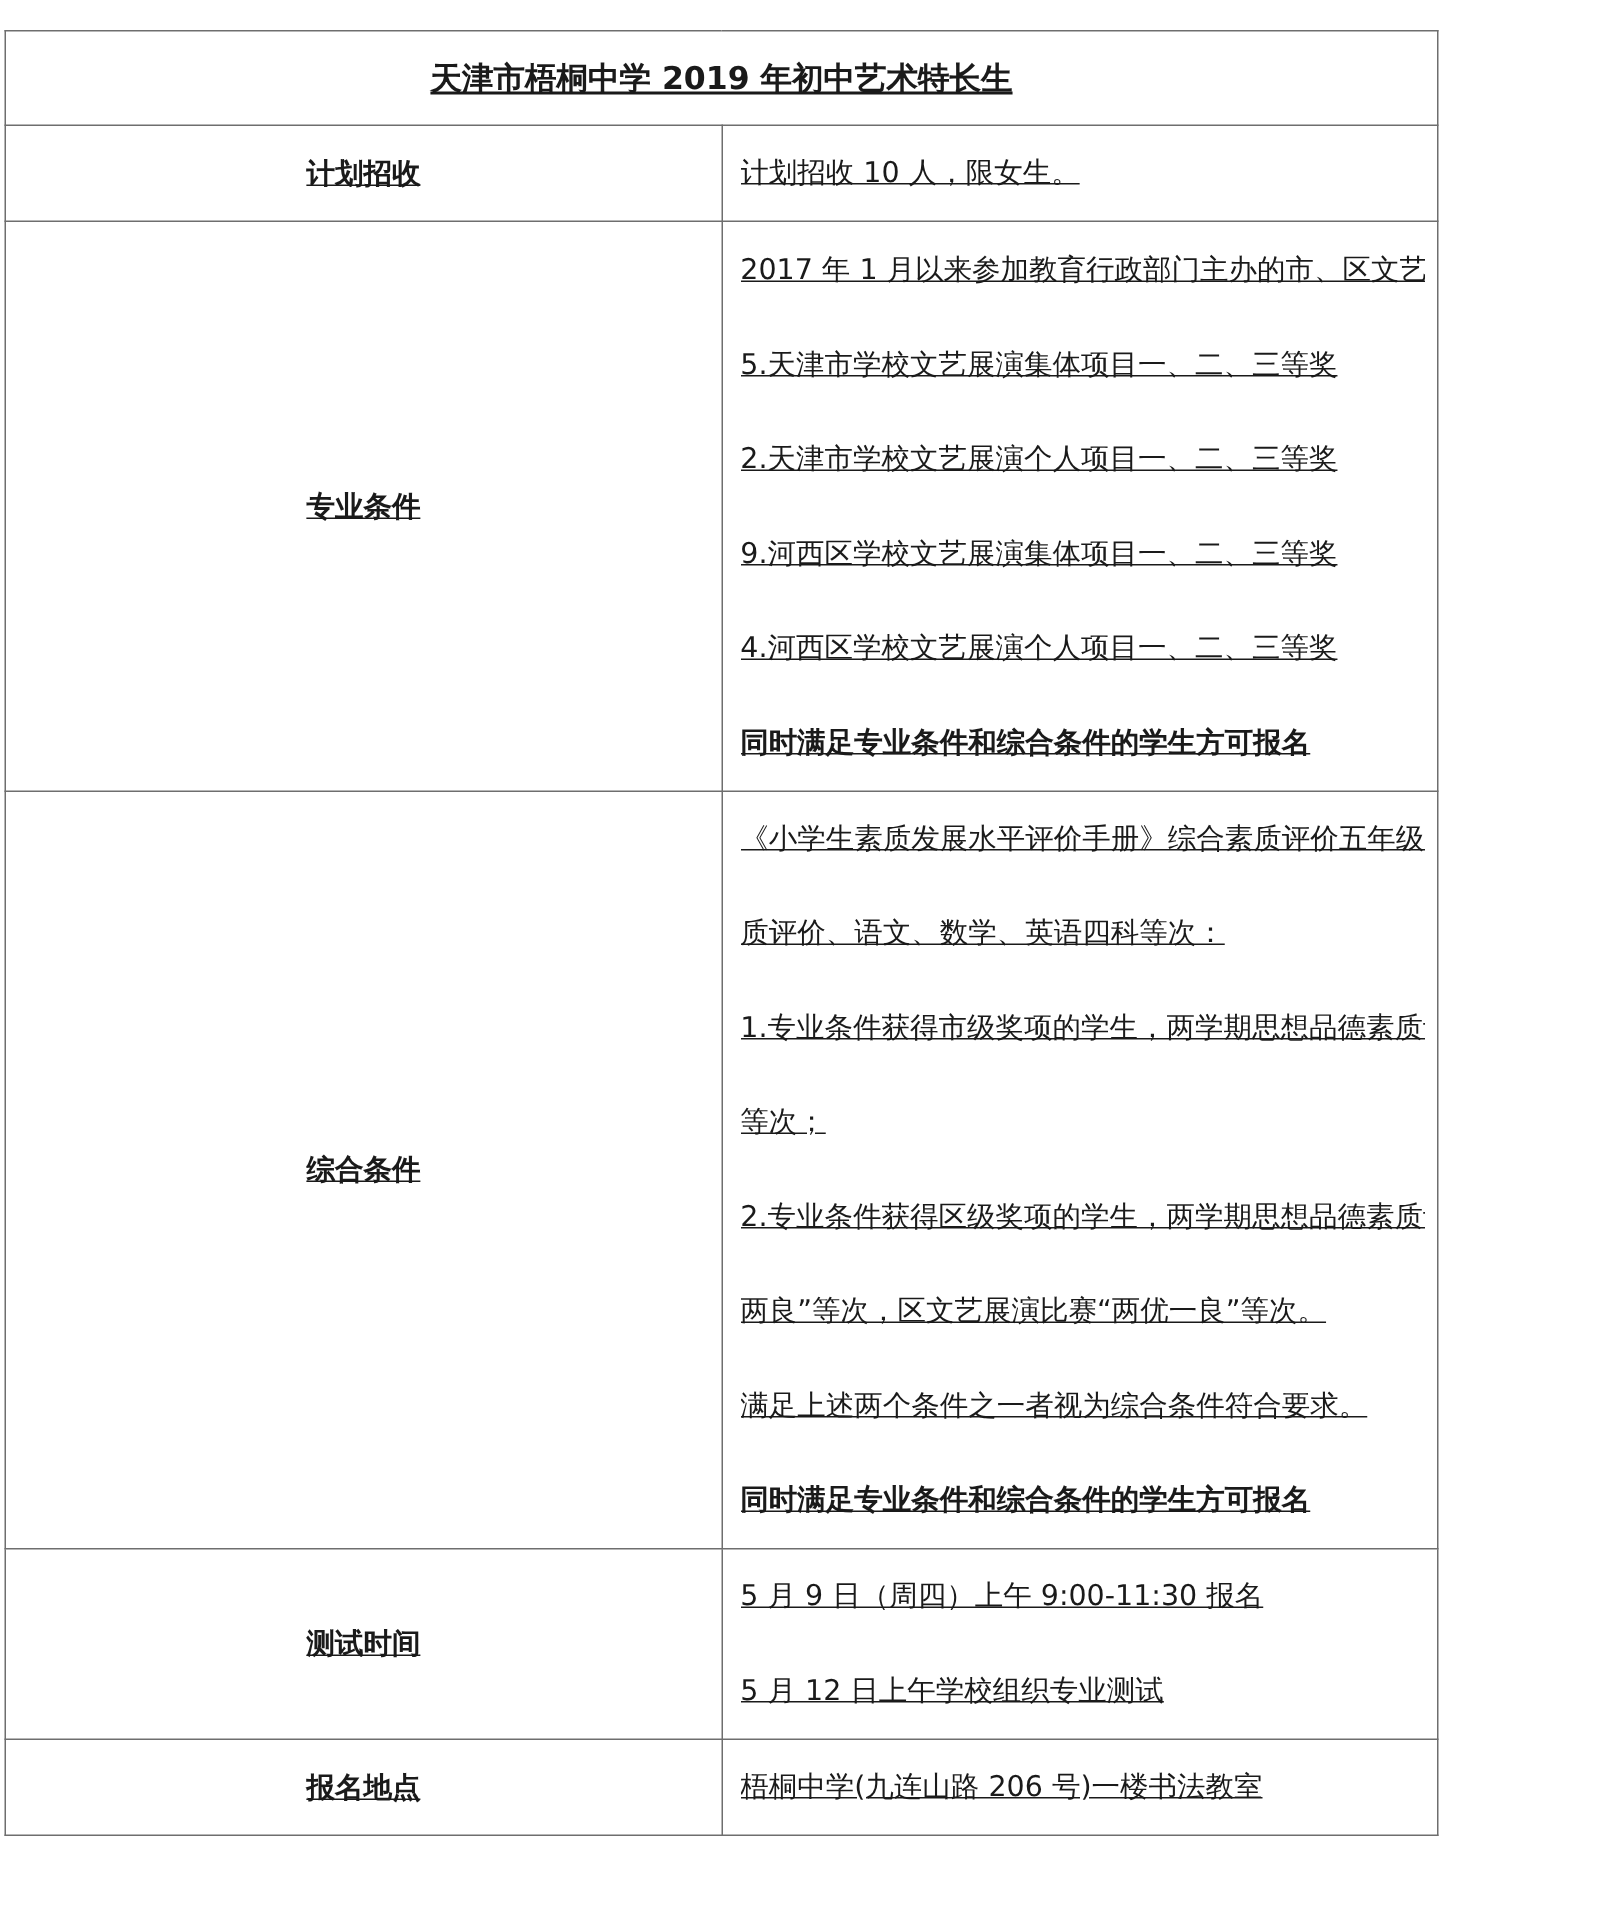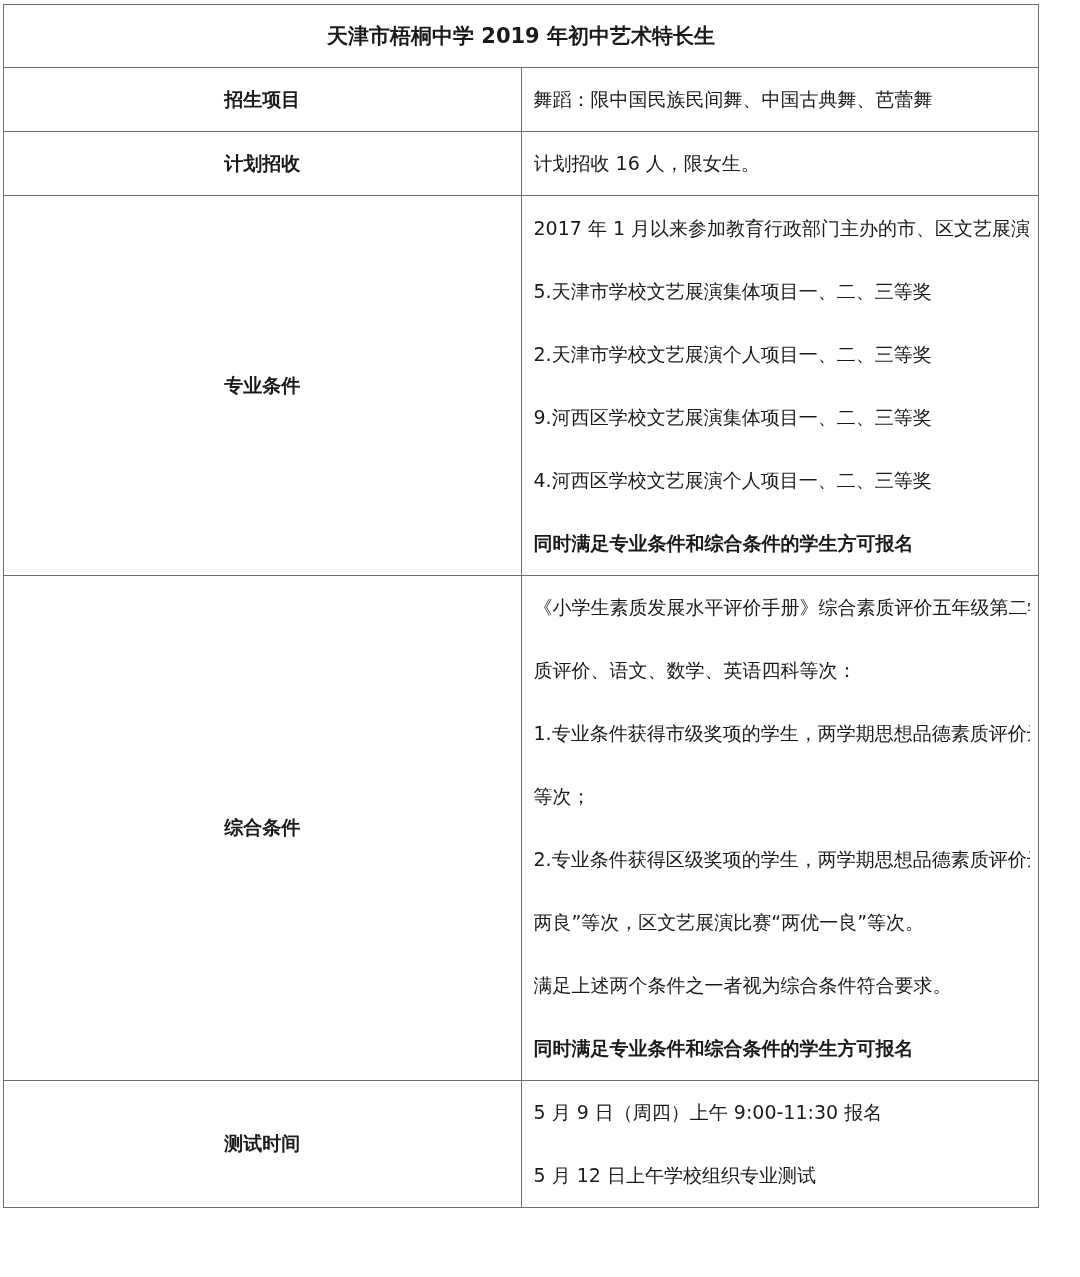--- a/index.html
+++ b/index.html
@@ -1,45 +1,39 @@
 <!DOCTYPE html>
 <html><head>
 <meta charset="utf-8">
 <style>
   html, body { margin: 0; padding: 0; background: #ffffff; }
   body { width: 1080px; height: 1277px; position: relative; overflow: hidden;
          font-family: "DejaVu Sans", "Liberation Sans", sans-serif; color: #1a1a1a; }
-  .tbl { position: absolute; left: 3px; top: 4px; width: 1036px; border-collapse: collapse; table-layout: fixed; }
+  .tbl { position: absolute; left: 3px; top: 20px; width: 956px; border-collapse: collapse; table-layout: fixed; text-decoration: underline; }
   .tbl td { border: 1.5px solid #6e6e6e; padding: 0; vertical-align: middle; }
   .title-cell { height: 62px; text-align: center; font-weight: bold; font-size: 21px; }
   .label { width: 120px; text-align: center; font-weight: bold; font-size: 19px; }
   .content { padding-left: 12px !important; padding-right: 8px !important; font-size: 19px; }
   .line { height: 63px; line-height: 63px; white-space: nowrap; overflow: hidden; }
   .line.bold { font-weight: bold; }
   .r1 { height: 64px; } .r2 { height: 63px; } .r3 { height: 380px; }
   .r4 { height: 505px; } .r5 { height: 127px; } .r6 { height: 64px; }
 </style>
 </head>
 <body>
 
 <table class="tbl">
   <tbody>
       <tr>
     <td colspan="2" class="title-cell">天津市梧桐中学 2019 年初中艺术特长生</td>
   </tr>
-  <tr class="r1">
-    <td class="label">招生项目</td>
-    <td class="content">
-      <div class="line">舞蹈：限中国民族民间舞、中国古典舞、芭蕾舞</div>
-    </td>
-  </tr>
   <tr class="r2">
     <td class="label">计划招收</td>
     <td class="content">
-      <div class="line">计划招收 16 人，限女生。</div>
+      <div class="line">计划招收 10 人，限女生。</div>
     </td>
   </tr>
   <tr class="r3">
     <td class="label">专业条件</td>
     <td class="content">
       <div class="line">2017 年 1 月以来参加教育行政部门主办的市、区文艺展演比赛，获得以下等次之一者：</div>
       <div class="line">5.天津市学校文艺展演集体项目一、二、三等奖</div>
       <div class="line">2.天津市学校文艺展演个人项目一、二、三等奖</div>
       <div class="line">9.河西区学校文艺展演集体项目一、二、三等奖</div>
       <div class="line">4.河西区学校文艺展演个人项目一、二、三等奖</div>
@@ -59,14 +53,20 @@
       <div class="line bold">同时满足专业条件和综合条件的学生方可报名</div>
     </td>
   </tr>
   <tr class="r5">
     <td class="label">测试时间</td>
     <td class="content">
       <div class="line">5 月 9 日（周四）上午 9:00-11:30 报名</div>
       <div class="line">5 月 12 日上午学校组织专业测试</div>
     </td>
   </tr>
+  <tr class="r6">
+    <td class="label">报名地点</td>
+    <td class="content">
+      <div class="line">梧桐中学(九连山路 206 号)一楼书法教室</div>
+    </td>
+  </tr>
 </tbody>
   </table>
 
 </body></html>

